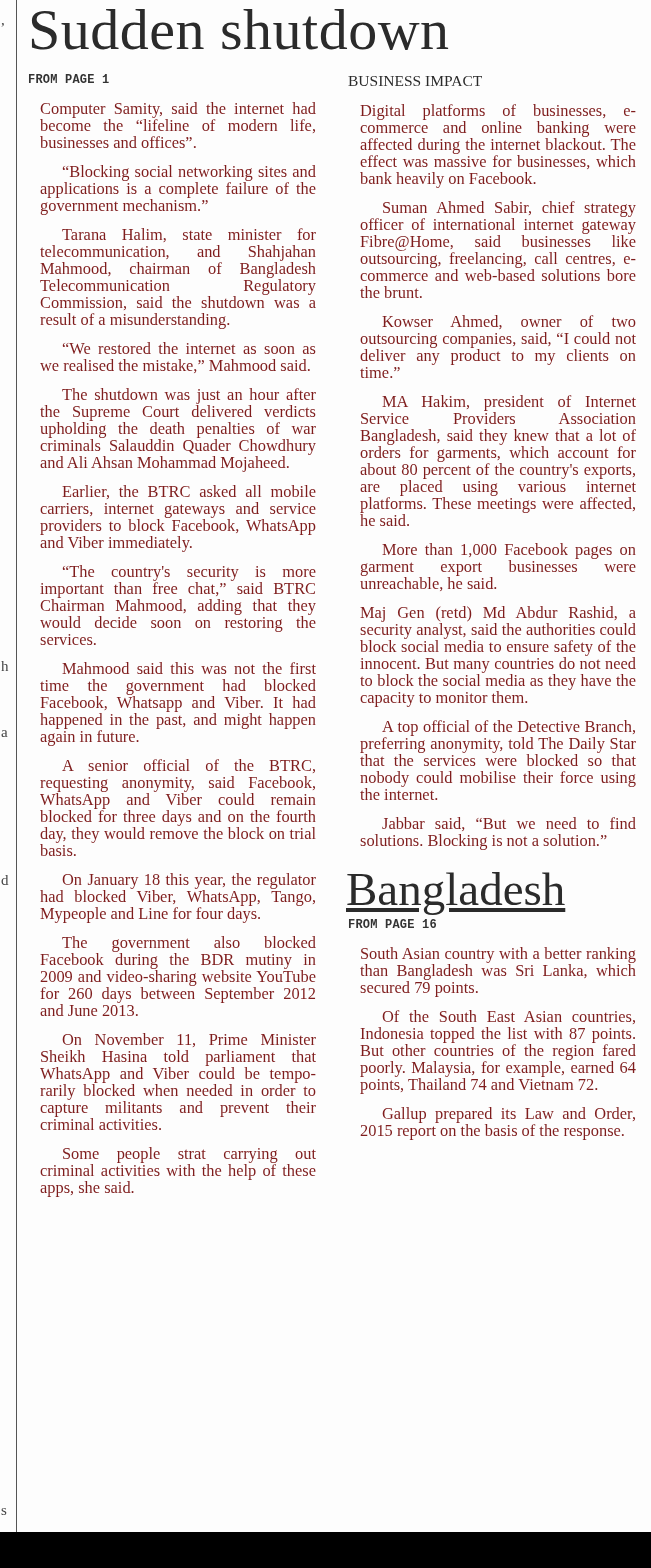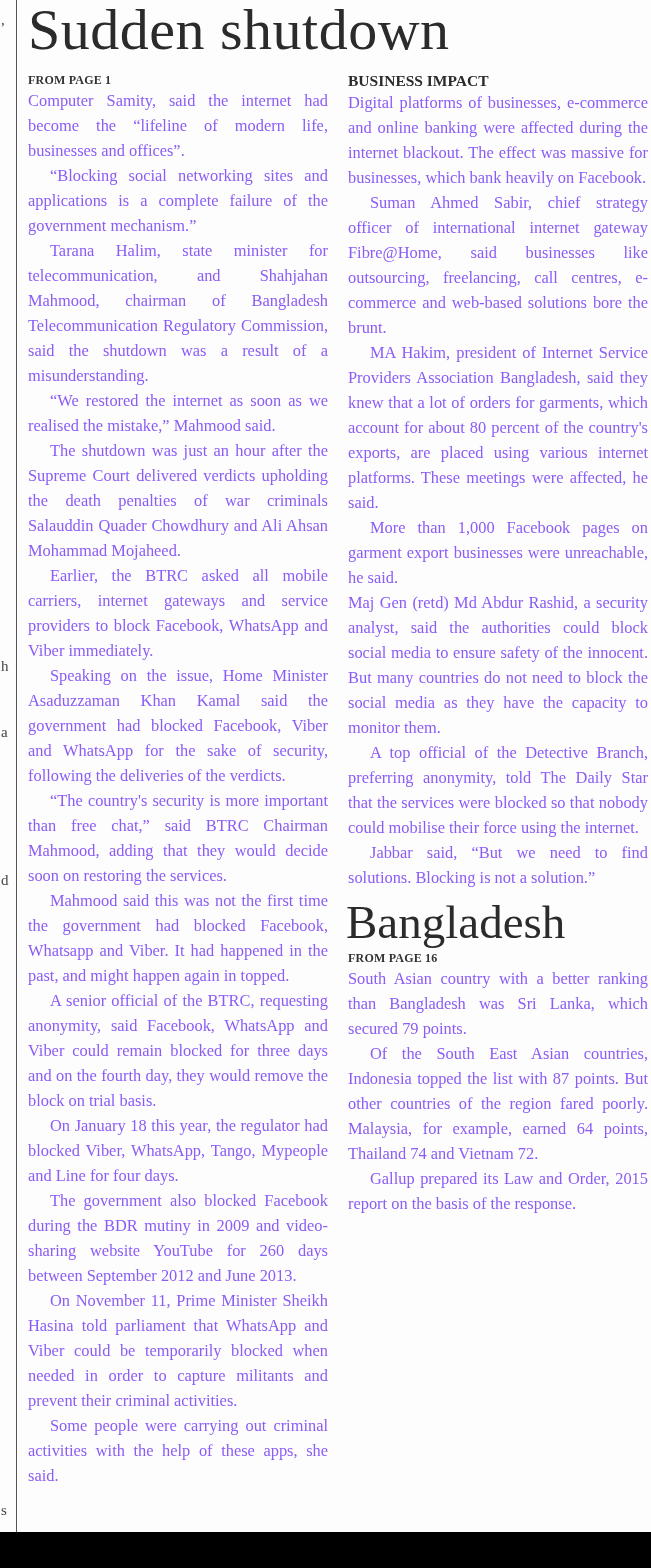--- a/index.html
+++ b/index.html
@@ -15,35 +15,35 @@
     .rule { position: absolute; left: 16px; top: 0; width: 1px; height: 1532px; background: #555; }
     .headline {
       position: absolute; left: 28px; top: -6px;
       font-family: "Liberation Serif", serif; font-size: 58px; line-height: 72px;
       color: #2b2b2b; letter-spacing: 0.5px; margin: 0; font-weight: normal;
     }
     .col { position: absolute; top: 72px; width: 300px; }
     .col.left { left: 28px; }
     .col.right { left: 348px; width: 300px; }
     .kicker {
-      font-family: Liberation Serif, serif; font-weight: bold; font-size: 12px;
+      font-family: Liberation Mono, monospace; font-weight: bold; font-size: 12px;
       line-height: 16px; color: #333; letter-spacing: 0.2px; margin: 0;
     }
     .subhead {
-      font-family: "Liberation Serif", serif; font-weight: bold; font-size: 15.5px;
+      font-family: "Liberation Serif", serif; font-weight: normal; font-size: 15.5px;
       line-height: 18px; color: #2b2b2b; margin: 0;
     }
     p.para {
-      margin: 0; font-family: "Liberation Serif", serif; font-size: 16.4px; line-height: 25px;
-      text-align: justify; color: #8b5cf6; hyphens: manual;
+      margin: 12px; font-family: "Liberation Serif", serif; font-size: 16.4px; line-height: 17px;
+      text-align: justify; color: #7f1d1d; hyphens: manual;
     }
     p.para.indent { text-indent: 22px; }
     .headline2 {
       font-family: "Liberation Serif", serif; font-size: 47px; line-height: 56px; margin: 4px 0 0 -2px;
-      color: #2b2b2b; font-weight: normal;
+      color: #2b2b2b; font-weight: normal; text-decoration: underline;
     }
     .footer-bar { position: absolute; left: 0; top: 1532px; width: 651px; height: 36px; background: #000; }
   </style>
 </head>
 <body>
 
 <div class="page">
   <div class="left-bleed">
     <span class="bleed-char" style="top:12px">,</span>
     <span class="bleed-char" style="top:658px">h</span>
@@ -57,36 +57,36 @@
 
   <div class="col left">
     <div class="kicker">FROM PAGE 1</div>
     <div id="left-body">
         <p class="para">Computer Samity, said the internet had become the “lifeline of modern life, businesses and offices”.</p>
         <p class="para indent">“Blocking social networking sites and applications is a complete fail­ure of the government mechanism.”</p>
         <p class="para indent">Tarana Halim, state minister for telecommunication, and Shahjahan Mahmood, chairman of Bangladesh Telecommunication Regulatory Commission, said the shutdown was a result of a misunderstanding.</p>
         <p class="para indent">“We restored the internet as soon as we realised the mistake,” Mahmood said.</p>
         <p class="para indent">The shutdown was just an hour after the Supreme Court delivered verdicts upholding the death penalties of war criminals Salauddin Quader Chowdhury and Ali Ahsan Mohammad Mojaheed.</p>
         <p class="para indent">Earlier, the BTRC asked all mobile carriers, internet gateways and ser­vice providers to block Facebook, WhatsApp and Viber immediately.</p>
-        <p class="para indent">Speaking on the issue, Home Minister Asaduzzaman Khan Kamal said the government had blocked Facebook, Viber and WhatsApp for the sake of security, following the deliver­ies of the verdicts.</p>
         <p class="para indent">“The country's security is more important than free chat,” said BTRC Chairman Mahmood, adding that they would decide soon on restoring the services.</p>
-        <p class="para indent">Mahmood said this was not the first time the government had blocked Facebook, Whatsapp and Viber. It had happened in the past, and might happen again in topped.</p>
+        <p class="para indent">Mahmood said this was not the first time the government had blocked Facebook, Whatsapp and Viber. It had happened in the past, and might happen again in future.</p>
         <p class="para indent">A senior official of the BTRC, requesting anonymity, said Facebook, WhatsApp and Viber could remain blocked for three days and on the fourth day, they would remove the block on trial basis.</p>
         <p class="para indent">On January 18 this year, the regu­lator had blocked Viber, WhatsApp, Tango, Mypeople and Line for four days.</p>
         <p class="para indent">The government also blocked Facebook during the BDR mutiny in 2009 and video-sharing website YouTube for 260 days between September 2012 and June 2013.</p>
         <p class="para indent">On November 11, Prime Minister Sheikh Hasina told parliament that WhatsApp and Viber could be tempo­rarily blocked when needed in order to capture militants and prevent their criminal activities.</p>
-        <p class="para indent">Some people were carrying out criminal activities with the help of these apps, she said.</p>
+        <p class="para indent">Some people strat carrying out criminal activities with the help of these apps, she said.</p>
       </div>
   </div>
 
   <div class="col right">
     <div class="subhead">BUSINESS IMPACT</div>
     <div id="business-body">
         <p class="para">Digital platforms of businesses, e-commerce and online banking were affected during the internet blackout. The effect was massive for businesses, which bank heavily on Facebook.</p>
         <p class="para indent">Suman Ahmed Sabir, chief strat­egy officer of international internet gateway Fibre@Home, said businesses like outsourcing, freelancing, call centres, e-commerce and web-based solutions bore the brunt.</p>
+        <p class="para indent">Kowser Ahmed, owner of two outsourcing companies, said, “I could not deliver any product to my clients on time.”</p>
         <p class="para indent">MA Hakim, president of Internet Service Providers Association Bangladesh, said they knew that a lot of orders for garments, which account for about 80 percent of the country's exports, are placed using various internet platforms. These meetings were affected, he said.</p>
         <p class="para indent">More than 1,000 Facebook pages on garment export businesses were unreachable, he said.</p>
       </div>
     <div id="security-body">
         <p class="para">Maj Gen (retd) Md Abdur Rashid, a security analyst, said the authorities could block social media to ensure safety of the innocent. But many countries do not need to block the social media as they have the capacity to monitor them.</p>
         <p class="para indent">A top official of the Detective Branch, preferring anonymity, told The Daily Star that the services were blocked so that nobody could mobi­lise their force using the internet.</p>
         <p class="para indent">Jabbar said, “But we need to find solutions. Blocking is not a solu­tion.”</p>
       </div>
 
     <h2 class="headline2">Bangladesh</h2>

